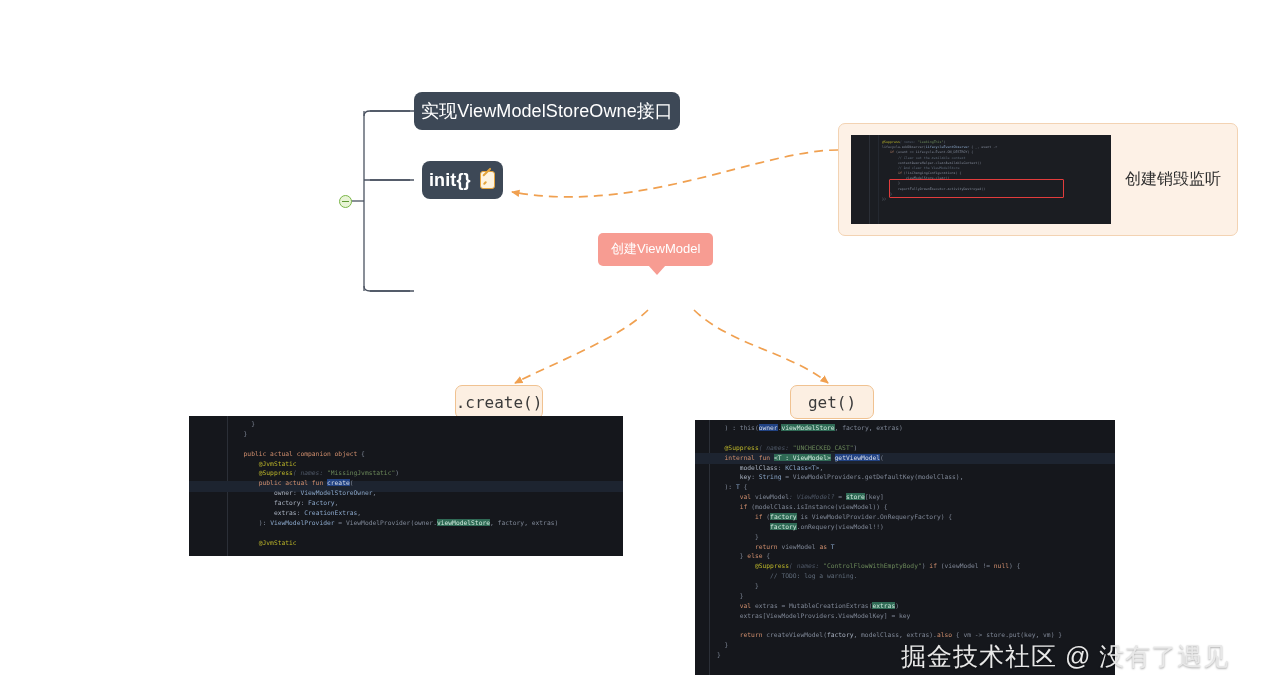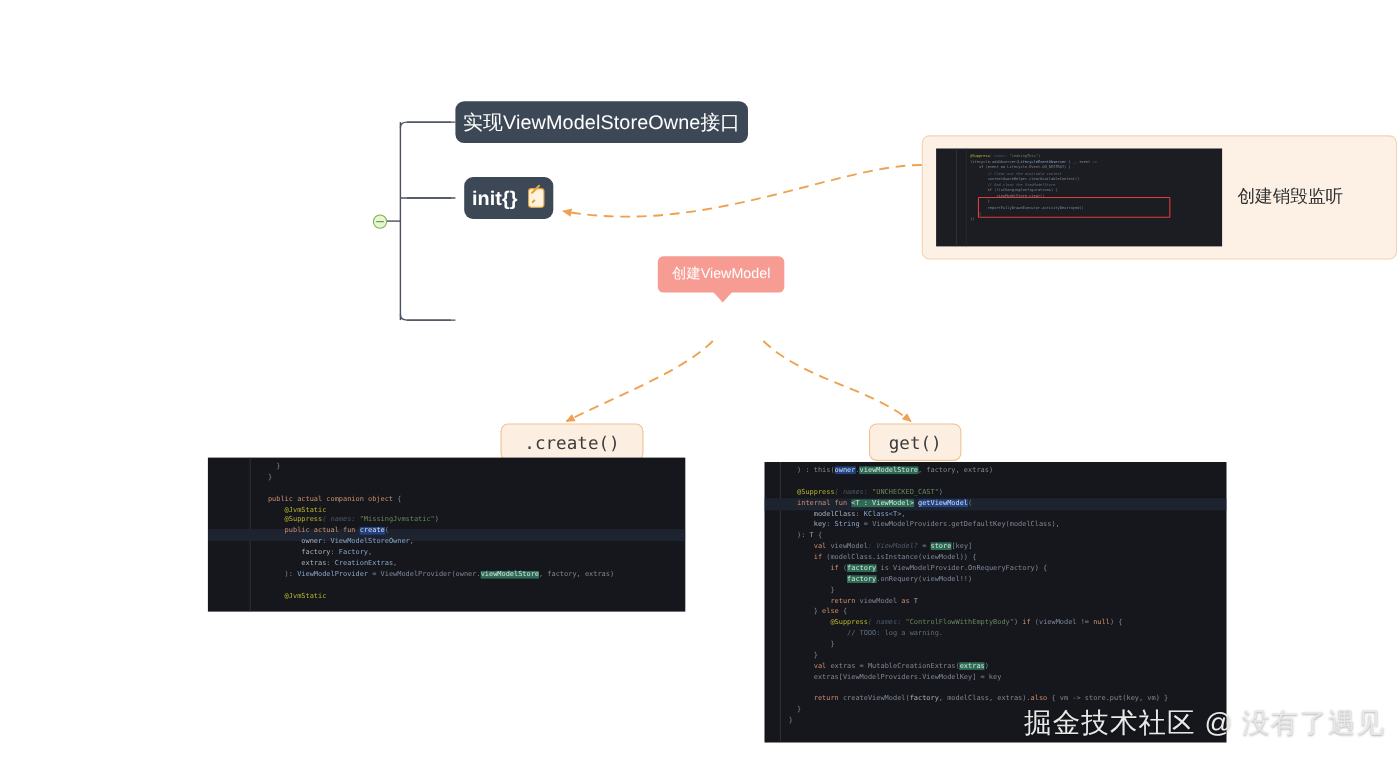--- a/index.html
+++ b/index.html
@@ -268,28 +268,28 @@
         <span class="pen"></span>
         <span class="pen2"></span>
     </span>
   </div>
 
 
   <div class="bubble" style="left:586px; top:233px;">
     <span>创建ViewModel</span>
   </div>
 
-  <div class="callout" style="left:455px; top:385px; width:130px; height:34px;">
+  <div class="callout" style="left:455px; top:385px; width:88px; height:34px;">
     <span>.create()</span>
   </div>
   <div class="callout" style="left:790px; top:385px; width:84px; height:34px;text-align:right;">
     <span>get()</span>
   </div>
 
-  <div class="card" style="left:838px; top:123px; width:432px; height:113px;">
+  <div class="card" style="left:838px; top:123px; width:400px; height:113px;">
 
     <div class="codeblock shot-card" style="width:260px; height:89px; font-size:3.3px; position:relative;">
       <div class="gutter-line" style="left:18px;"></div>
       <div class="gutter-line" style="left:27px; background:#242830;"></div>
       <div class="code-inner" style="padding:5px 0 0 31px;">
         <div class="cl"><span class="an">@Suppress</span><span class="hint">( names: </span><span class="st">"LeakingThis"</span><span class="pl">)</span></div>
         <div class="cl"><span class="pl">lifecycle.addObserver(</span><span class="ty">LifecycleEventObserver</span><span class="pl"> { _, event -&gt;</span></div>
         <div class="cl"><span class="pl">    </span><span class="kw">if</span><span class="pl"> (event == Lifecycle.Event.ON_DESTROY) {</span></div>
         <div class="cl"><span class="cm">        // Clear out the available context</span></div>
         <div class="cl"><span class="pl">        contextAwareHelper.clearAvailableContext()</span></div>
@@ -351,17 +351,17 @@
       <div class="cl"><span class="pl">      }</span></div>
       <div class="cl"><span class="kw">      val </span><span class="pl">extras = MutableCreationExtras(</span><span class="sel2">extras</span><span class="pl">)</span></div>
       <div class="cl"><span class="pl">      extras[ViewModelProviders.ViewModelKey] = key</span></div>
       <div class="cl">&nbsp;</div>
       <div class="cl"><span class="kw">      return</span><span class="pl"> createViewModel(</span><span class="pm">factory</span><span class="pl">, modelClass, extras).</span><span class="kw">also</span><span class="pl"> { vm -&gt; store.put(key, vm) }</span></div>
       <div class="cl"><span class="pl">  }</span></div>
       <div class="cl"><span class="pl">}</span></div>
     </div>
   </div>
 
-  <div class="watermark" style="left:931px; top:640px;">
+  <div class="watermark" style="left:901px; top:640px;">
     <span>掘金技术社区 @ 没有了遇见</span>
   </div>
 
 </div>
 
 </body></html>

